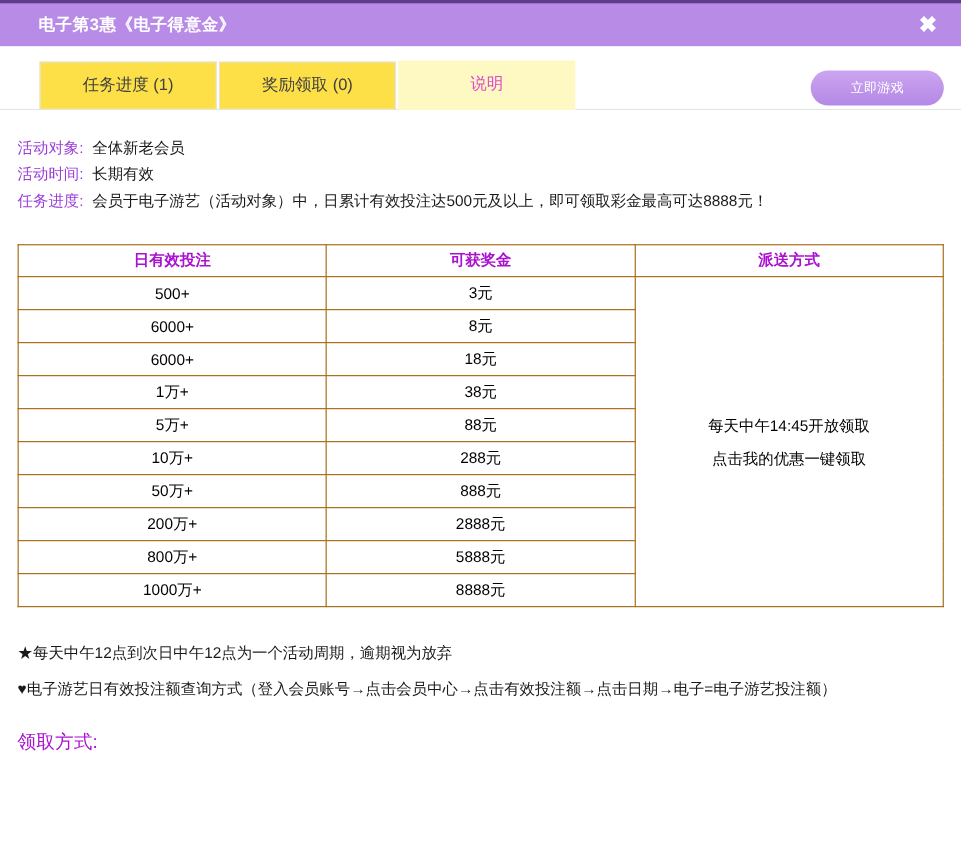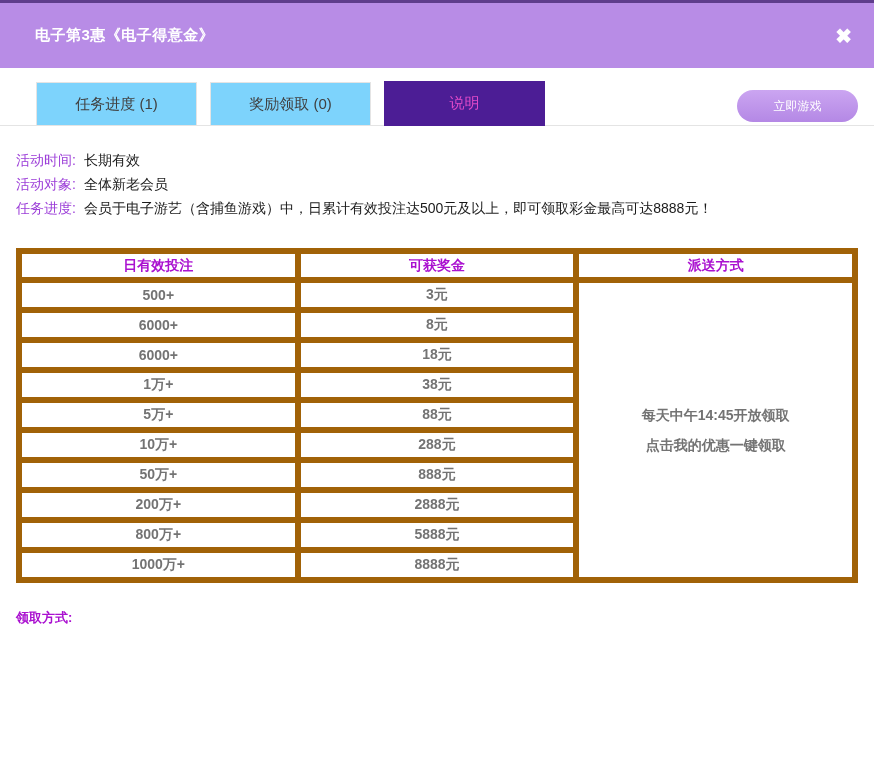--- a/index.html
+++ b/index.html
@@ -1,59 +1,59 @@
 <!DOCTYPE html>
 <html><head>
 <meta charset="utf-8">
 <style>
   * { margin:0; padding:0; box-sizing:border-box; }
   html,body { width:874px; height:773px; background:#fff; overflow:hidden;
     font-family:"Liberation Sans", sans-serif; }
 
   
-  .header { height:68px; background:#b88ce6; border-top:3px solid #5f3d8c;
+  .header { height:42px; background:#b88ce6; border-top:3px solid #5f3d8c;
     display:flex; align-items:center; padding:0 22px 0 35px;gap:12px; }
   .header-title { color:#fff; font-size:15px; font-weight:bold; letter-spacing:.5px; }
   .close-btn { margin-left:auto; color:#fff; font-size:20px; font-weight:bold;
     cursor:pointer; line-height:1; }
 
   
   .tabbar { position:relative; margin-top:14px; padding-left:36px; display:flex;
     border-bottom:1px solid #e4e4e4; height:44px; align-items:flex-end; }
   .tab { width:161px; height:43px; line-height:42px; text-align:center;
-    font-size:15px; color:#404040; background:#7dd3fc;
+    font-size:15px; color:#404040; background:#fde047;
     border:1px solid #e4e4e4; border-bottom:none; cursor:pointer; }
-  .tab + .tab { margin-left:13px; }
-  .tab.active { background:#4c1d95; border-color:transparent; border:none;
+  .tab + .tab { margin-left:2px; }
+  .tab.active { background:#fef9c3; border-color:transparent; border:none;
     color:#e149c9; height:45px; line-height:44px; margin-bottom:-1px;
     position:relative; z-index:1; }
   .play-btn { position:absolute; right:16px; top:8px; width:121px; height:32px;
     border-radius:16px; background:linear-gradient(180deg,#cba5f1 0%,#b488e5 100%);
     color:#fff; font-size:12px; text-align:center; line-height:32px; cursor:pointer; }
 
   
   .content { padding:0 16px; }
   .info { margin-top:22px; font-size:14px; color:#1a1a1a; }
   .info-line { line-height:24px; }
   .info-label { color:#9c3ed8; margin-right:8px; }
 
   table.bonus { margin-top:28px; width:842px; border-collapse:collapse;
     table-layout:fixed; }
-  table.bonus th, table.bonus td { border:6px solid #a16207; text-align:center;
+  table.bonus th, table.bonus td { border:1px solid #a16207; text-align:center;
     font-size:14px; }
   table.bonus th { height:29px; color:#aa11d0; font-weight:bold; }
-  table.bonus td { height:30px; color:#737373; font-weight:bold; }
+  table.bonus td { height:30px; color:#000000; font-weight:normal; }
   td.delivery { vertical-align:middle; }
   .delivery-line { line-height:30px; font-size:14px; }
 
   .notes { margin-top:30px; font-size:14px; color:#1a1a1a; }
   .note-line { line-height:22px; }
   .note-line + .note-line { margin-top:11px; }
 
-  .claim-heading { margin-top:26px; font-size:13px; font-weight:bold; color:#aa11d0; }
+  .claim-heading { margin-top:26px; font-size:17px; font-weight:normal; color:#aa11d0; }
   .claim-text { margin-top:26px; font-size:14px; color:#1a1a1a; }
 </style>
 </head>
 <body>
 
 <div class="header">
   <span class="header-title">电子第3惠《电子得意金》</span>
   <span class="close-btn">✖</span>
 </div>
 
@@ -61,27 +61,27 @@
   <div class="tab">任务进度 (1)</div>
   <div class="tab">奖励领取 (0)</div>
   <div class="tab active">说明</div>
   <div class="play-btn">立即游戏</div>
 </div>
 
 <div class="content">
 
   <div class="info">
     <div class="info-line">
+      <span class="info-label">活动对象:</span><span>全体新老会员</span>
+    </div>
+    <div class="info-line">
       <span class="info-label">活动时间:</span><span>长期有效</span>
     </div>
     <div class="info-line">
-      <span class="info-label">活动对象:</span><span>全体新老会员</span>
-    </div>
-    <div class="info-line">
-      <span class="info-label">任务进度:</span><span>会员于电子游艺（含捕鱼游戏）中，日累计有效投注达500元及以上，即可领取彩金最高可达8888元！</span>
+      <span class="info-label">任务进度:</span><span>会员于电子游艺（活动对象）中，日累计有效投注达500元及以上，即可领取彩金最高可达8888元！</span>
     </div>
   </div>
 
   <table class="bonus">
       <thead>
         <tr>
           <th>日有效投注</th>
           <th>可获奖金</th>
           <th>派送方式</th>
         </tr>
@@ -127,16 +127,20 @@
           <td>800万+</td>
           <td>5888元</td>
         </tr>
         <tr>
           <td>1000万+</td>
           <td>8888元</td>
         </tr>
       </tbody>
     </table>
 
+  <div class="notes">
+    <div class="note-line">★每天中午12点到次日中午12点为一个活动周期，逾期视为放弃</div>
+    <div class="note-line">♥电子游艺日有效投注额查询方式（登入会员账号→点击会员中心→点击有效投注额→点击日期→电子=电子游艺投注额）</div>
+  </div>
 
   <div class="claim-heading">领取方式:</div>
 
 </div>
 
 </body></html>

